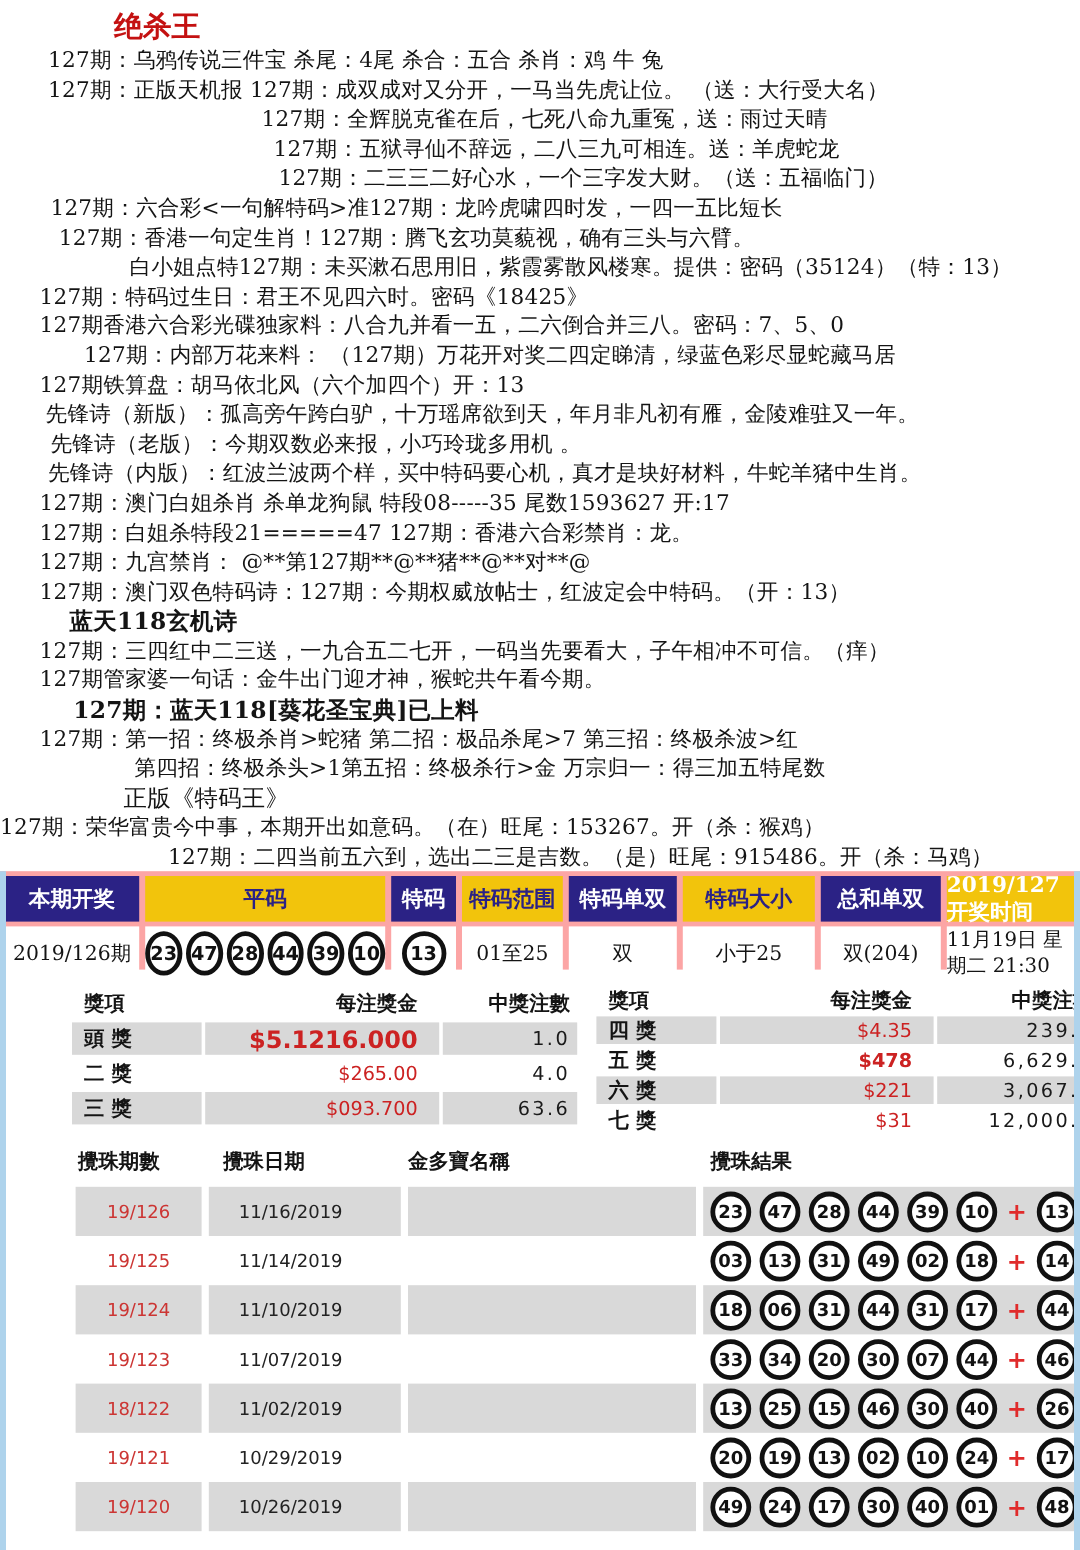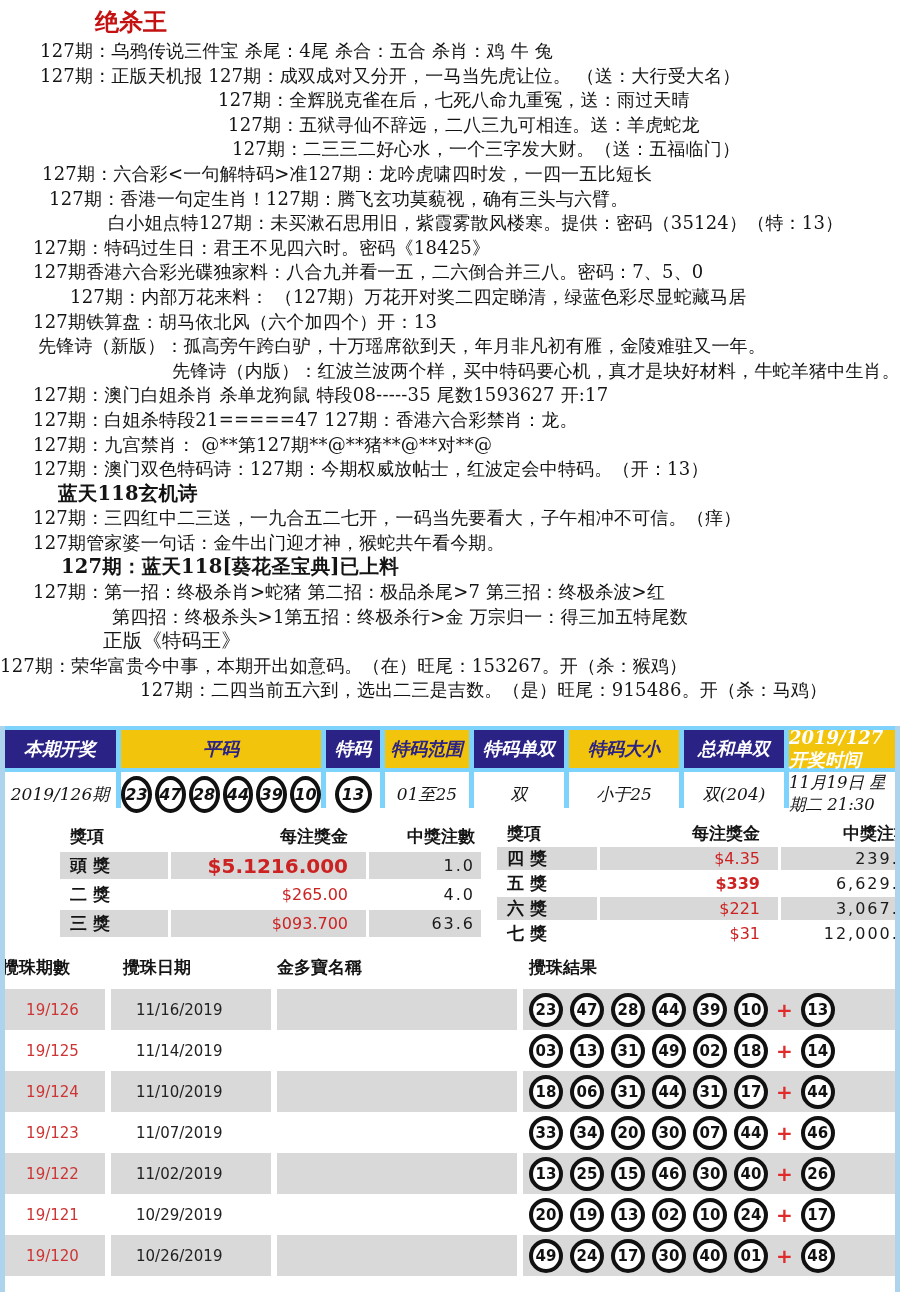--- a/index.html
+++ b/index.html
@@ -5,21 +5,21 @@
   html,body{margin:0;padding:0;background:#fff;}
   .page{position:relative;width:900px;height:1292px;background:#fff;overflow:hidden;
         font-family:"DejaVu Serif","Liberation Serif",serif;color:#141414;}
   
   .textblock{height:726px;overflow:hidden;padding-top:6px;box-sizing:border-box;}
   .title{color:#c41111;font-size:24px;font-weight:bold;margin:2px 0 3px 95px;line-height:28px;}
   .tline{font-size:18px;line-height:24.6px;white-space:nowrap;letter-spacing:.2px;}
   .tline.bold{font-weight:bold;}
   .tline.big{font-size:19.5px;margin-left:28px;}
   
-  .rtable{background:#7dd3fc;padding:4px;box-sizing:border-box;height:82px;font-style:italic;}
+  .rtable{background:#fca5a5;padding:4px;box-sizing:border-box;height:82px;}
   .rrow{display:flex;gap:5px;}
   .rrow+.rrow{margin-top:4px;}
   .rcell{display:flex;align-items:center;justify-content:center;box-sizing:border-box;}
   .hcell{height:38px;font-size:18px;font-weight:bold;}
   .dcell{height:44px;background:#fff;font-size:17px;}
   .bg-navy{background:#2b2285;color:#fff;}
   .bg-gold{background:#f2c40c;color:#2b2285;}
   .fg-white{color:#fff !important;}
   .w1{width:112px;}.w2{width:200px;}.w3{width:54px;}.w4{width:84px;}
   .w5{width:90px;}.w6{width:110px;}.w7{width:100px;}.w8{flex:1;}
@@ -47,21 +47,21 @@
   .pcnt{width:112px;justify-content:flex-end;padding-right:6px;
         font-family:"DejaVu Sans","Liberation Sans",sans-serif;font-size:16px;letter-spacing:2px;color:#1a1a1a;}
   .ptable.right .pname{width:100px;}
   .ptable.right .pamt{width:178px;}
   .ptable.right .pcnt{width:136px;}
   .prow.gray .pc{background:#d8d8d8;}
   .prow .amt-big{font-size:20px;font-weight:bold;}
   .prow .amt-bold{font-weight:bold;}
   .phead .pamt,.phead .pcnt{color:#141414;letter-spacing:0;font-family:"DejaVu Serif",serif;font-weight:bold;font-size:17px;}
   
-  .history{margin-top:6px;}
+  .history{margin-top:6px;padding-left:63px;}
   .hhead{display:flex;gap:6px;height:44px;align-items:center;font-weight:bold;font-size:17px;}
   .hrow{display:flex;gap:6px;height:41px;}
   .hc{display:flex;align-items:center;box-sizing:border-box;}
   .hc1{width:105px;justify-content:center;font-family:"DejaVu Sans",sans-serif;font-size:15px;color:#cc3533;}
   .hc2{width:160px;padding-left:25px;font-family:"DejaVu Sans",sans-serif;font-size:15px;color:#222;}
   .hc3{width:240px;}
   .hc4{flex:1;gap:7px;padding-left:6px;}
   .hhead .hc1{color:#141414;font-family:"DejaVu Serif",serif;font-size:17px;justify-content:flex-start;padding-left:2px;}
   .hhead .hc2{font-family:"DejaVu Serif",serif;font-size:17px;color:#141414;padding-left:12px;}
   .hrow.gray .hc{background:#d9d9d9;}
@@ -83,21 +83,22 @@
         <div class="tline" style="padding-left: 228px;">127期：五狱寻仙不辞远，二八三九可相连。送：羊虎蛇龙</div>
         <div class="tline" style="padding-left: 232px;">127期：二三三二好心水，一个三字发大财。（送：五福临门）</div>
         <div class="tline" style="padding-left: 42px;">127期：六合彩&lt;一句解特码&gt;准127期：龙吟虎啸四时发，一四一五比短长</div>
         <div class="tline" style="padding-left: 49px;">127期：香港一句定生肖！127期：腾飞玄功莫藐视，确有三头与六臂。</div>
         <div class="tline" style="padding-left: 108px;">白小姐点特127期：未买漱石思用旧，紫霞雾散风楼寒。提供：密码（35124）（特：13）</div>
         <div class="tline" style="padding-left: 33px;">127期：特码过生日：君王不见四六时。密码《18425》</div>
         <div class="tline" style="padding-left: 33px;">127期香港六合彩光碟独家料：八合九并看一五，二六倒合并三八。密码：7、5、0</div>
         <div class="tline" style="padding-left: 33px; margin-left: 37px;">127期：内部万花来料： （127期）万花开对奖二四定睇清，绿蓝色彩尽显蛇藏马居</div>
         <div class="tline" style="padding-left: 33px;">127期铁算盘：胡马依北风（六个加四个）开：13</div>
         <div class="tline" style="padding-left: 38px;">先锋诗（新版）：孤高旁午跨白驴，十万瑶席欲到天，年月非凡初有雁，金陵难驻又一年。</div>
-        <div class="tline" style="padding-left: 40px; text-align: right;">先锋诗（内版）：红波兰波两个样，买中特码要心机，真才是块好材料，牛蛇羊猪中生肖。</div>
+        <div class="tline" style="padding-left: 42px;">先锋诗（老版）：今期双数必来报，小巧玲珑多用机 。</div>
+        <div class="tline" style="padding-left: 40px;">先锋诗（内版）：红波兰波两个样，买中特码要心机，真才是块好材料，牛蛇羊猪中生肖。</div>
         <div class="tline" style="padding-left: 33px;">127期：澳门白姐杀肖 杀单龙狗鼠 特段08-----35 尾数1593627  开:17</div>
         <div class="tline" style="padding-left: 33px;">127期：白姐杀特段21=====47  127期：香港六合彩禁肖：龙。</div>
         <div class="tline" style="padding-left: 33px;">127期：九宫禁肖： @**第127期**@**猪**@**对**@</div>
         <div class="tline" style="padding-left: 33px;">127期：澳门双色特码诗：127期：今期权威放帖士，红波定会中特码。（开：13）</div>
         <div class="tline bold big" style="padding-left: 30px;">蓝天118玄机诗</div>
         <div class="tline" style="padding-left: 33px;">127期：三四红中二三送，一九合五二七开，一码当先要看大，子午相冲不可信。（痒）</div>
         <div class="tline" style="padding-left: 33px;">127期管家婆一句话：金牛出门迎才神，猴蛇共午看今期。</div>
         <div class="tline bold big" style="padding-left: 33px;">127期：蓝天118[葵花圣宝典]已上料</div>
         <div class="tline" style="padding-left: 33px;">127期：第一招：终极杀肖&gt;蛇猪 第二招：极品杀尾&gt;7 第三招：终极杀波&gt;红</div>
         <div class="tline" style="padding-left: 112px;">第四招：终极杀头&gt;1第五招：终极杀行&gt;金 万宗归一：得三加五特尾数</div>
@@ -168,21 +169,21 @@
           <div class="pc pamt">每注獎金</div>
           <div class="pc pcnt">中獎注數</div>
         </div>
         <div class="prow gray">
           <div class="pc pname">四 獎</div>
           <div class="pc pamt">$4.35</div>
           <div class="pc pcnt">239.2</div>
         </div>
         <div class="prow ">
           <div class="pc pname">五 獎</div>
-          <div class="pc pamt amt-bold">$339</div>
+          <div class="pc pamt amt-bold">$478</div>
           <div class="pc pcnt">6,629.6</div>
         </div>
         <div class="prow gray">
           <div class="pc pname">六 獎</div>
           <div class="pc pamt">$221</div>
           <div class="pc pcnt">3,067.1</div>
         </div>
         <div class="prow ">
           <div class="pc pname">七 獎</div>
           <div class="pc pamt">$31</div>
@@ -253,21 +254,21 @@
             <span class="ball hist b-red">34</span>
             <span class="ball hist b-blue">20</span>
             <span class="ball hist b-red">30</span>
             <span class="ball hist b-red">07</span>
             <span class="ball hist b-green">44</span>
             <span class="plus">+</span>
             <span class="ball hist b-red">46</span>
           </div>
         </div>
         <div class="hrow gray">
-          <div class="hc hc1">19/122</div>
+          <div class="hc hc1">18/122</div>
           <div class="hc hc2">11/02/2019</div>
           <div class="hc hc3"></div>
           <div class="hc hc4">
             <span class="ball hist b-red">13</span>
             <span class="ball hist b-blue">25</span>
             <span class="ball hist b-blue">15</span>
             <span class="ball hist b-red">46</span>
             <span class="ball hist b-red">30</span>
             <span class="ball hist b-red">40</span>
             <span class="plus">+</span>

